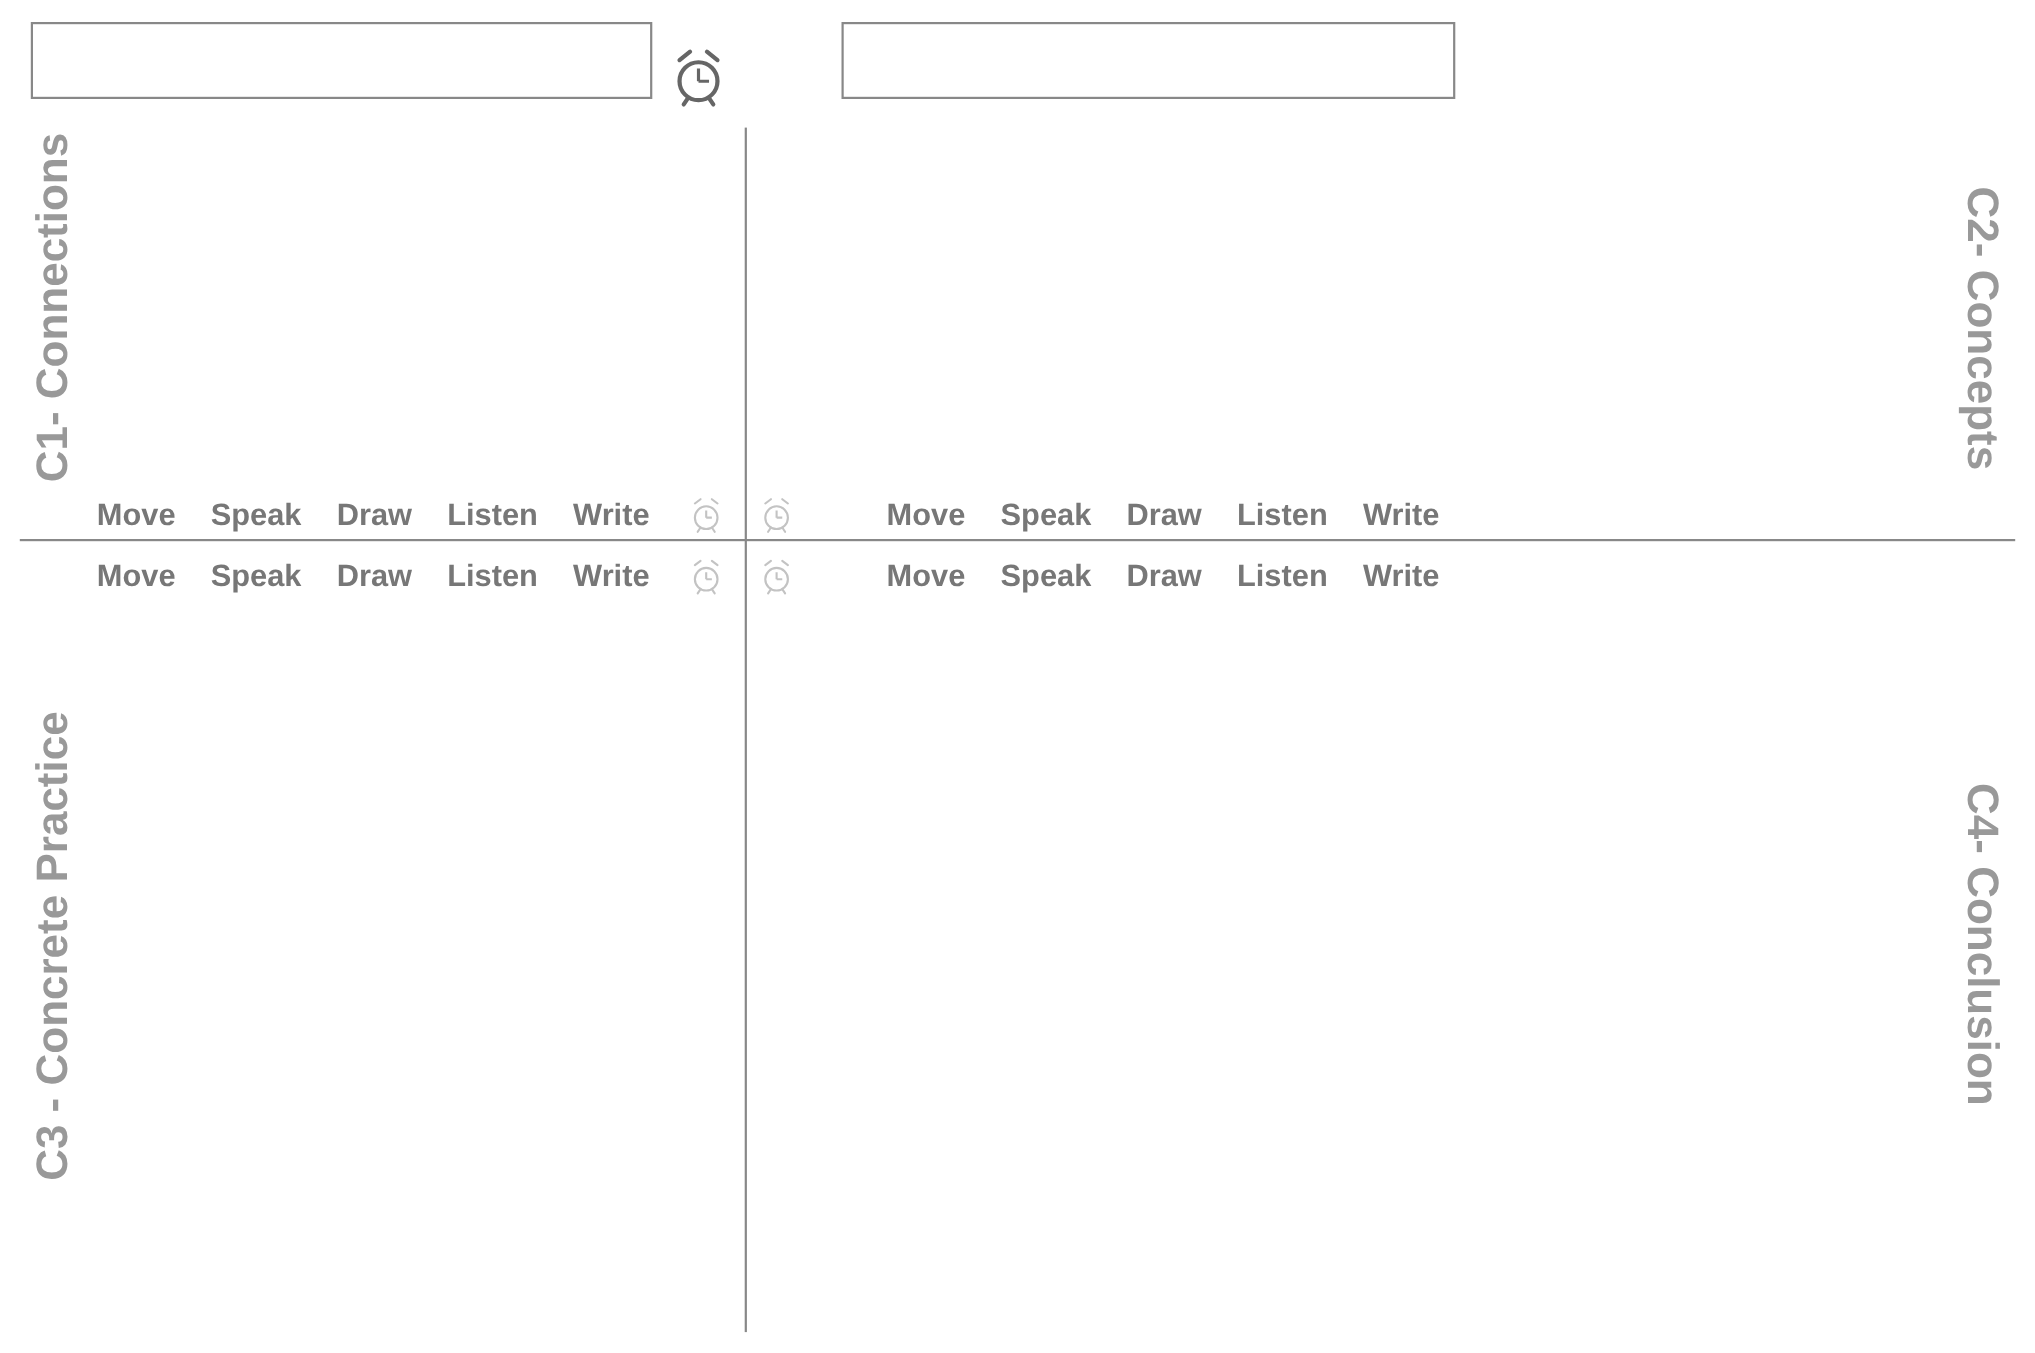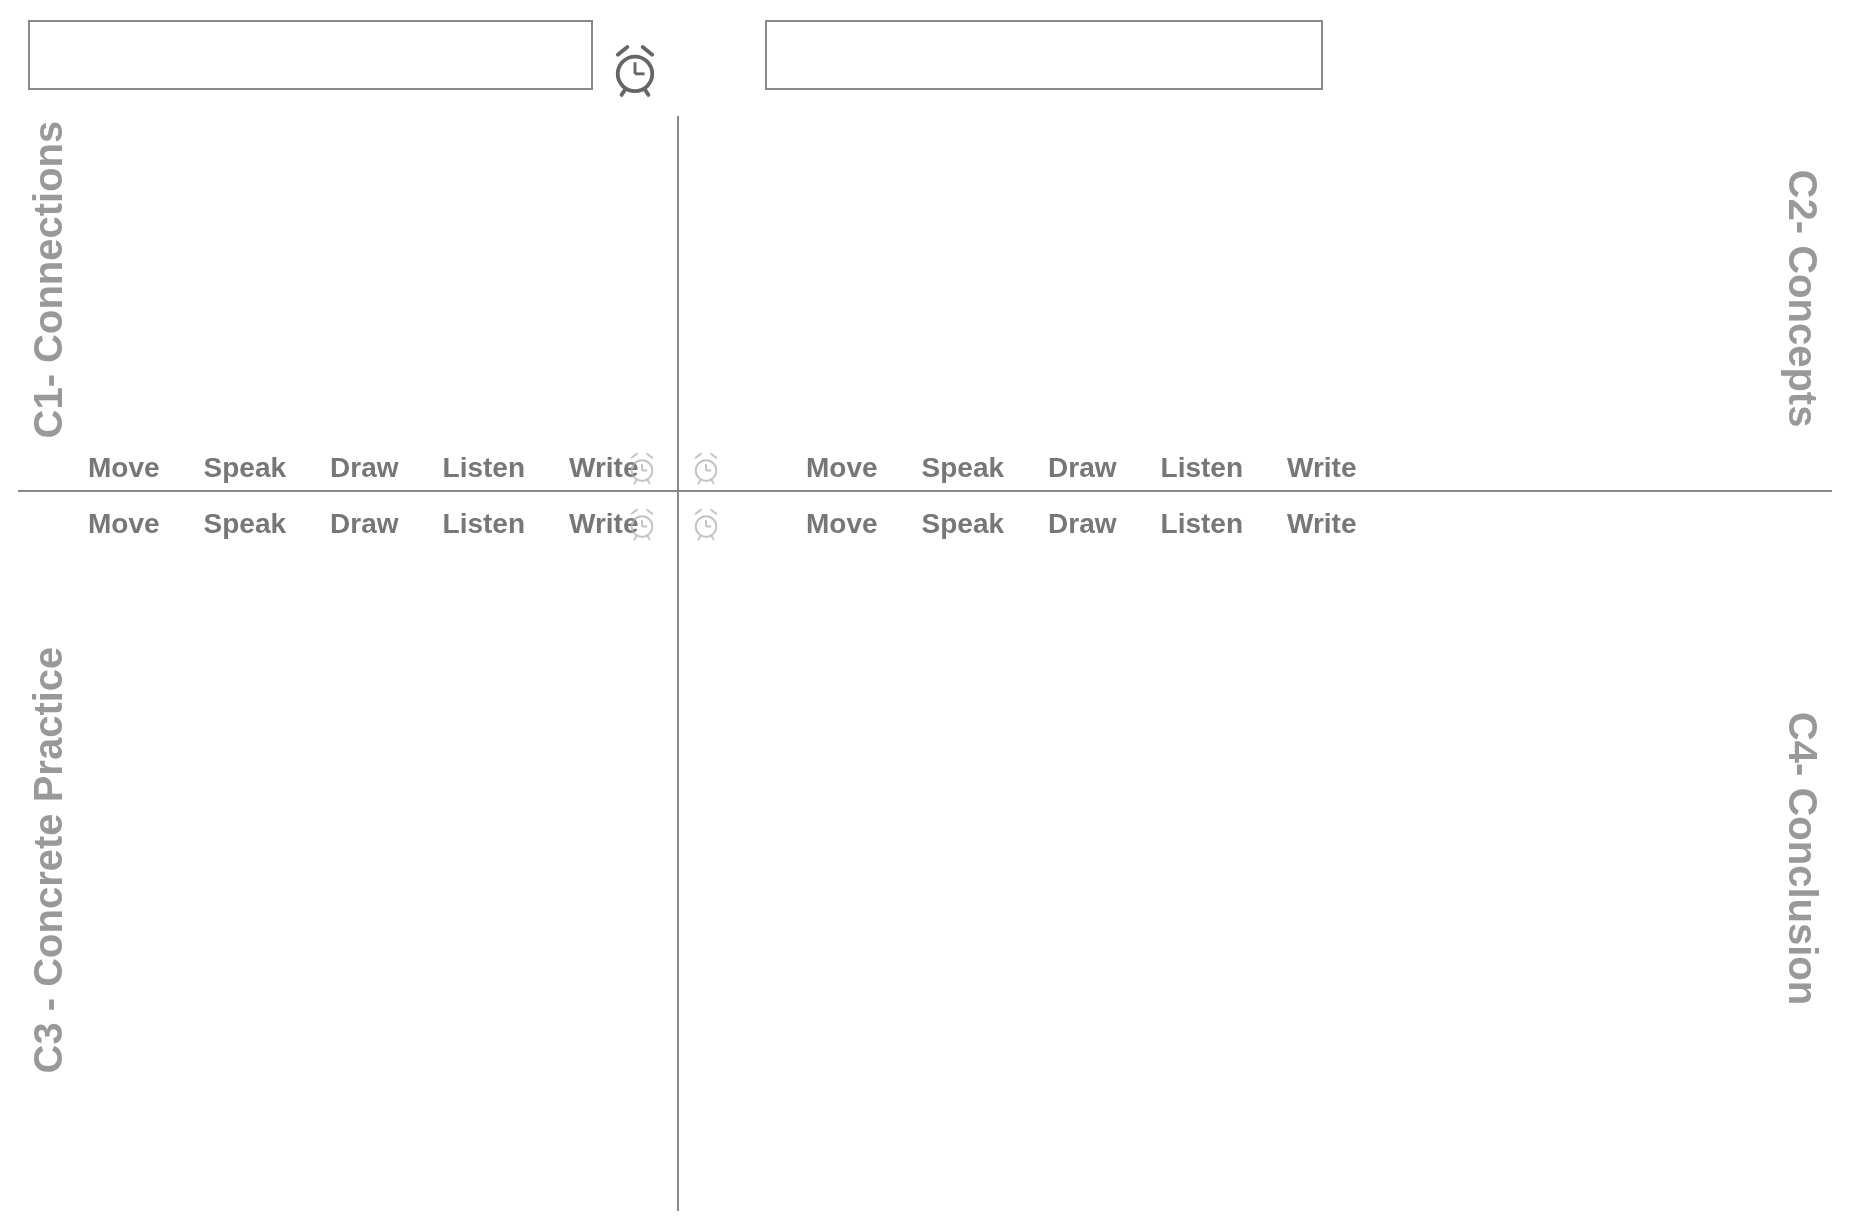--- a/index.html
+++ b/index.html
@@ -64,21 +64,21 @@
     transform-origin: center;
   }
   .qlabel.c1 { left: -110px; top: 160px; transform: rotate(-90deg); width: 280px; text-align:center; }
   .qlabel.c2 { right: -100px; top: 160px; transform: rotate(90deg); width: 260px; text-align:center; }
   .qlabel.c3 { left: -175px; top: 730px; transform: rotate(-90deg); width: 410px; text-align:center; }
   .qlabel.c4 { right: -120px; top: 720px; transform: rotate(90deg); width: 300px; text-align:center; }
 
   .actions {
     position: absolute;
     display: flex;
-    gap: 44px;
+    gap: 32px;
     font-size: 28px;
     font-weight: 700;
     color: #777;
     align-items: center;
   }
   .actions span { display:inline-block; }
   .small-clock { width: 32px; height: 36px; opacity: .7; }
 
   
   .row-c1 { top: 336px; left: 70px; width: 560px; }

